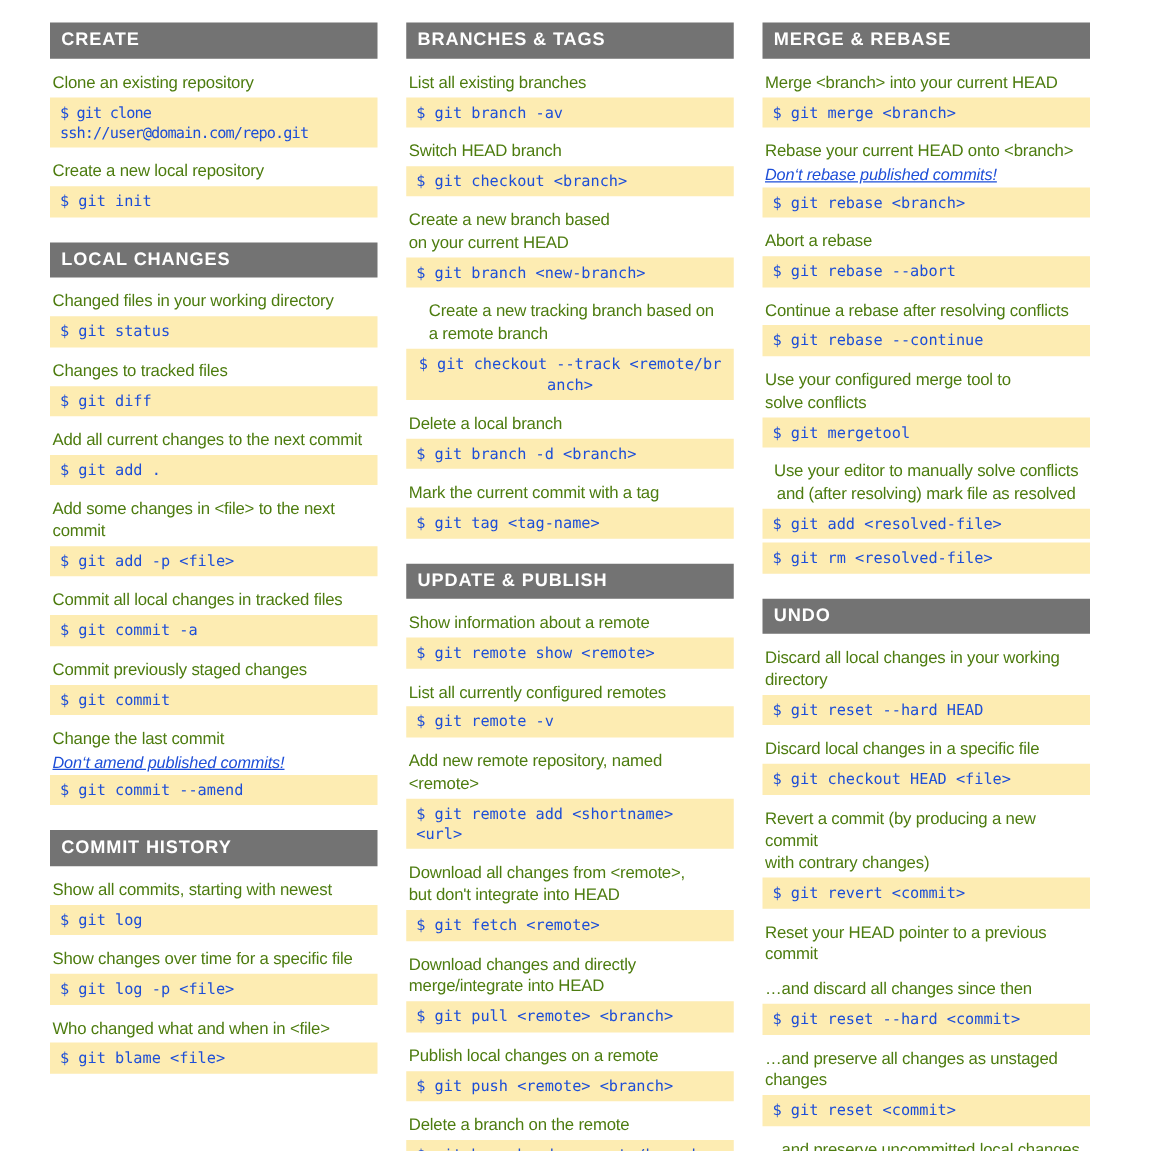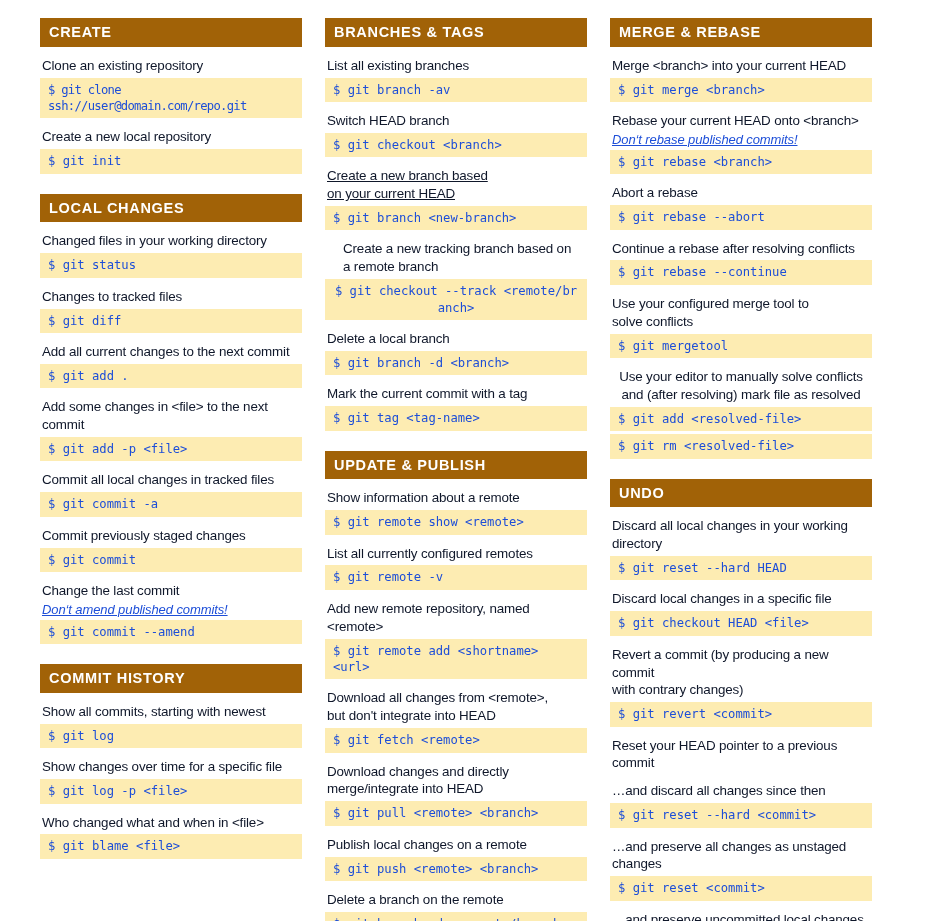--- a/index.html
+++ b/index.html
@@ -23,41 +23,41 @@
   .column {
     width: 262px;
     flex: 0 0 262px;
   }
   .section {
     margin-bottom: 20px;
   }
   .section:last-child { margin-bottom: 0; }
 
   .section-header {
-    background: #a16207;
+    background: #737373;
     color: #ffffff;
     font-size: 14.5px;
     font-weight: bold;
     letter-spacing: 0.7px;
     text-transform: uppercase;
     padding: 6px 9px 6px 9px;
     line-height: 1.15;
     box-sizing: border-box;
     font-stretch: condensed;
   }
   .entry {
     margin-top: 10px;
   }
   .entry:first-of-type {
     margin-top: 9px;
   }
   .desc {
     font-size: 13.4px;
     line-height: 1.33;
-    color: #0f172a;
+    color: #4d7c0f;
     padding: 0 2px 0 2px;
     margin-bottom: 3px;
     letter-spacing: -0.15px;
   }
   .warn {
     font-size: 13px;
     font-style: italic;
     color: #1d4ed8;
     padding: 0 2px;
     margin-bottom: 3px;
@@ -157,21 +157,21 @@
         <div class="section-header">BRANCHES &amp; TAGS</div>
         <div class="entry">
           <div class="desc">List all existing branches</div>
           <div class="cmd">$ git branch -av</div>
         </div>
         <div class="entry">
           <div class="desc">Switch HEAD branch</div>
           <div class="cmd">$ git checkout &lt;branch&gt;</div>
         </div>
         <div class="entry">
-          <div class="desc" style="white-space: pre-line; text-decoration: underline;">Create a new branch based
+          <div class="desc" style="white-space: pre-line;">Create a new branch based
 on your current HEAD</div>
           <div class="cmd">$ git branch &lt;new-branch&gt;</div>
         </div>
         <div class="entry">
           <div class="desc" style="white-space: pre-line; margin-left: 16px;">Create a new tracking branch based on
 a remote branch</div>
           <div class="cmd wrap">$ git checkout --track &lt;remote/branch&gt;</div>
         </div>
         <div class="entry">
           <div class="desc">Delete a local branch</div>

